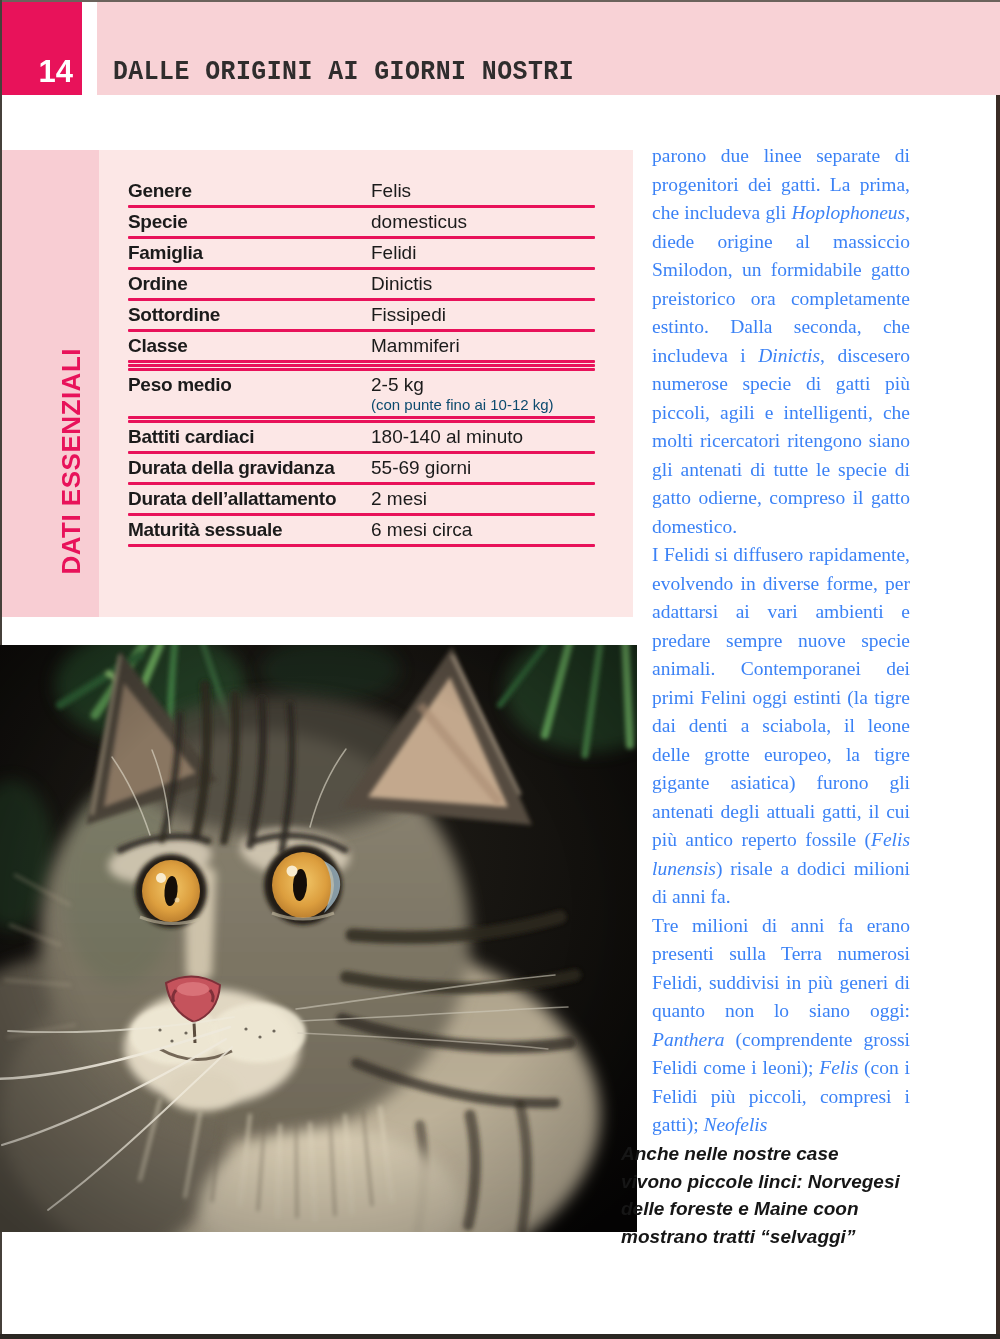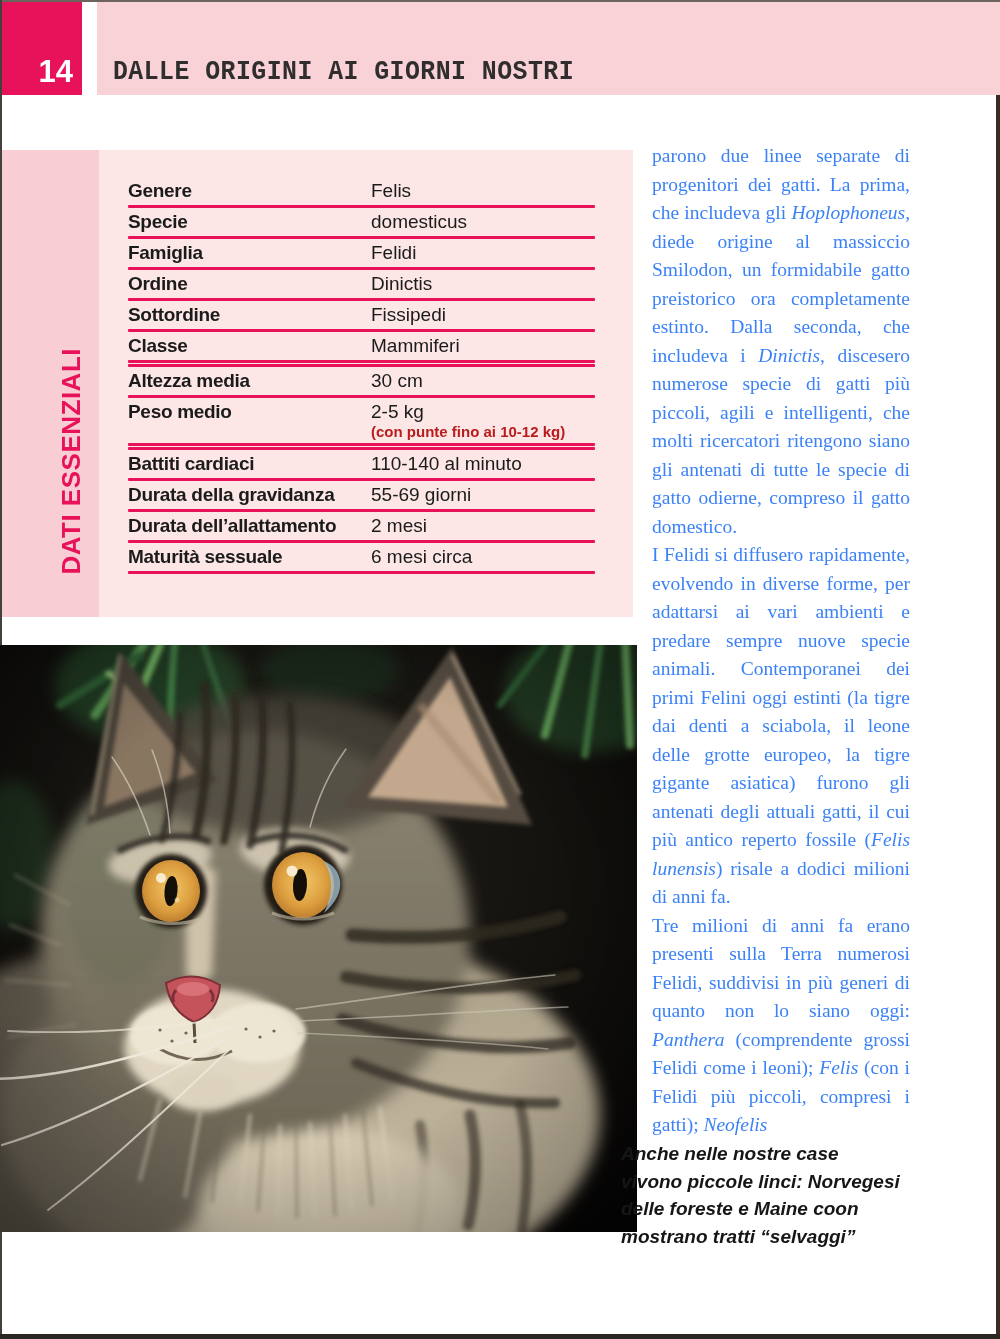--- a/index.html
+++ b/index.html
@@ -36,21 +36,21 @@
     color:var(--accent);font-weight:bold;font-size:26px;letter-spacing:.5px;white-space:nowrap;
   }
   #fact-panel{
     position:absolute;left:99px;top:150px;width:534px;height:467px;background:var(--box_panel);
     box-sizing:border-box;padding:28px 38px 0 29px;
   }
   .fact-row{display:flex;align-items:flex-start;padding:2px 0 2px;}
   .fact-label{flex:0 0 243px;font-weight:bold;font-size:19px;line-height:22px;color:#1b1b1b;letter-spacing:-.3px;white-space:nowrap;}
   .fact-cell{flex:1;}
   .fact-value{font-size:19px;line-height:22px;color:#1b1b1b;}
-  .fact-note{font-size:15px;line-height:17px;color:#b91c1c;font-weight:bold;}
+  .fact-note{font-size:15px;line-height:17px;color:#0c4a6e;}
   .fact-rule{height:3px;background:var(--accent);border-radius:1px;margin:1px 0;}
 
   
   #photo{position:absolute;left:0;top:645px;width:637px;height:587px;display:block;}
 
   
   #article-text{
     position:absolute;left:652px;top:142px;width:258px;
     font-family:"Liberation Serif", serif;font-size:19.5px;line-height:28.5px;color:#3b82f6;
     text-align:justify;
@@ -119,40 +119,34 @@
       </div>
       <div class="fact-rule"></div>
       <div class="fact-row">
         <span class="fact-label">Classe</span>
         <span class="fact-cell">
           <div class="fact-value">Mammiferi</div>
         </span>
       </div>
       <div class="fact-rule"></div>
       <div class="fact-rule"></div>
-      <div class="fact-row">
-        <span class="fact-label">Altezza media</span>
-        <span class="fact-cell">
-          <div class="fact-value">30 cm</div>
-        </span>
-      </div>
       <div class="fact-rule"></div>
       <div class="fact-row">
         <span class="fact-label">Peso medio</span>
         <span class="fact-cell">
           <div class="fact-value">2-5 kg</div>
           <div class="fact-note">(con punte fino ai 10-12 kg)</div>
         </span>
       </div>
       <div class="fact-rule"></div>
       <div class="fact-rule"></div>
       <div class="fact-row">
         <span class="fact-label">Battiti cardiaci</span>
         <span class="fact-cell">
-          <div class="fact-value">110-140 al minuto</div>
+          <div class="fact-value">180-140 al minuto</div>
         </span>
       </div>
       <div class="fact-rule"></div>
       <div class="fact-row">
         <span class="fact-label">Durata della gravidanza</span>
         <span class="fact-cell">
           <div class="fact-value">55-69 giorni</div>
         </span>
       </div>
       <div class="fact-rule"></div>

